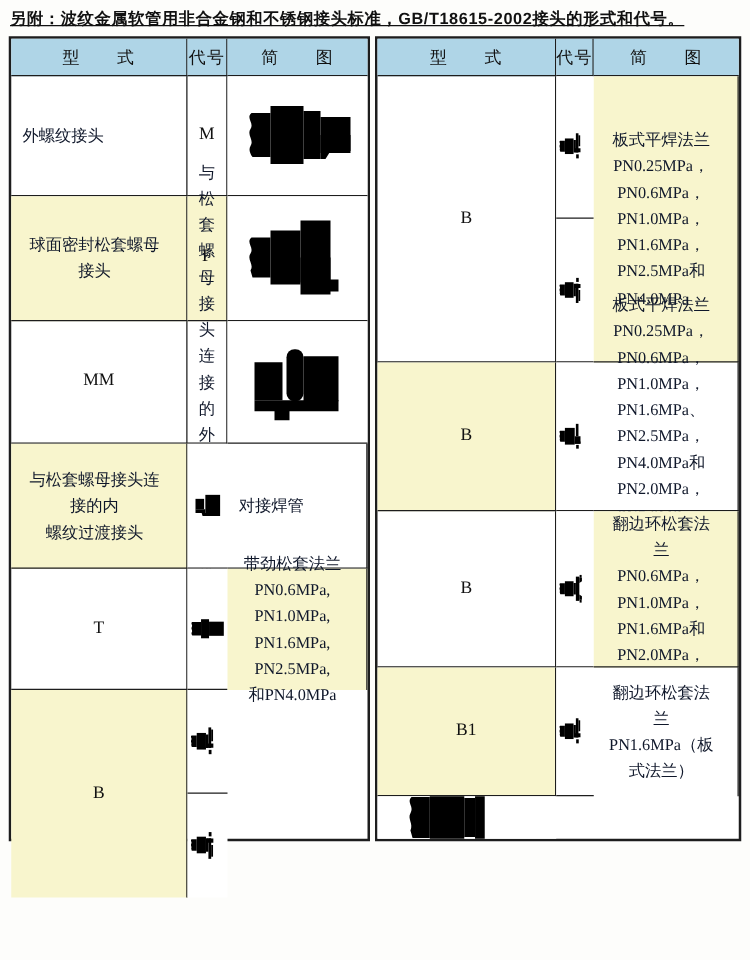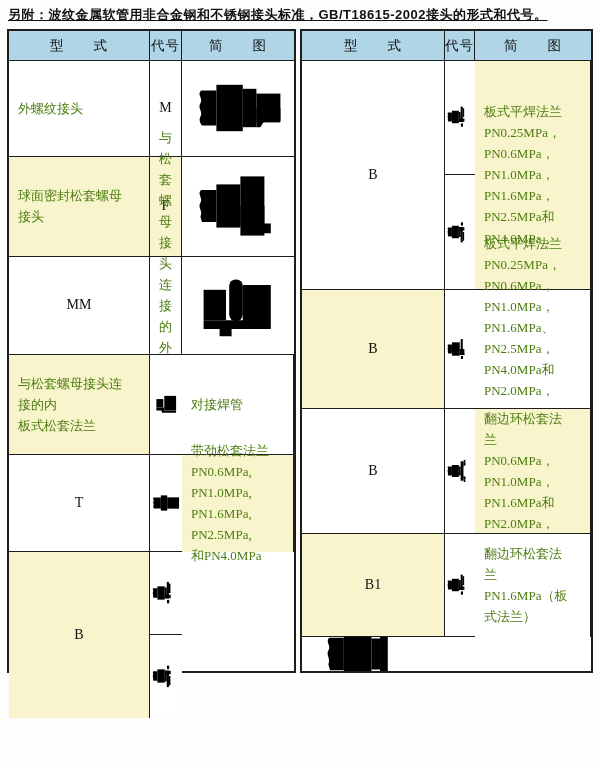--- a/index.html
+++ b/index.html
@@ -1,33 +1,33 @@
 <!DOCTYPE html>
 <html><head>
 <meta charset="utf-8">
 <style>
   html,body{margin:0;padding:0;}
   body{width:600px;height:768px;background:#fdfdfb;overflow:hidden;
        font-family:"Liberation Sans","DejaVu Sans",sans-serif;}
   .title{margin:7px 8px 5px 8px;font:bold 13px/1.3 "Liberation Sans","DejaVu Sans",sans-serif;
          color:#111;letter-spacing:0.5px;text-decoration:underline;}
-  .tables{display:flex;gap:4px;margin:0 7px;height:644px;}
+  .tables{display:flex;gap:4px;margin:0 7px;height:644px;text-align:center;}
   .tbl{border:2px solid #1d1d1d;box-sizing:border-box;background:#fff;display:grid;}
   .tbl.left{width:289px;grid-template-columns:141px 32px 1fr;
             grid-template-rows:30px 96px 100px 98px 100px 97px 1fr;}
   .tbl.right{flex:1;grid-template-columns:143px 30px 1fr;
              grid-template-rows:30px 229px 119px 125px 103px 1fr;}
   .c{border-right:1.5px solid #1d1d1d;border-bottom:1.5px solid #1d1d1d;box-sizing:border-box;}
   .lastcol{border-right:none;}
   .lastrow{border-bottom:none;}
   .hcell{background:#afd5e7;display:flex;align-items:center;justify-content:center;
          font:13.5px/1 "Liberation Serif","DejaVu Serif",serif;color:#111;letter-spacing:1px;}
   .tcell{display:flex;flex-direction:column;justify-content:center;align-items:flex-start;
          padding:4px 16px 4px 9px;font:13px/1.62 "Liberation Serif","DejaVu Serif",serif;
-         color:#4d7c0f;white-space:pre-line;}
+         color:#0f172a;white-space:pre-line;}
   .ccell{display:flex;align-items:center;justify-content:center;
          font:14px/1 "Liberation Serif","DejaVu Serif",serif;color:#111;}
   .y{background:#f8f5cd;}
   .dcell{background:#fff;display:flex;align-items:center;justify-content:center;overflow:hidden;}
   .dsplit{background:#fff;display:grid;grid-template-rows:1fr 1fr;}
   .dsub{display:flex;align-items:center;justify-content:center;overflow:hidden;}
   .dsub.top{border-bottom:1.5px solid #1d1d1d;}
   .dg{width:104px;height:82px;}
   .dg.big{width:112px;height:96px;}
   .defs{position:absolute;width:0;height:0;}
@@ -171,21 +171,21 @@
     <div class="c ccell">MM</div>
     <div class="c tcell">与松套螺母接头连接的
 外螺纹过渡接头</div>
     <div class="c dcell lastcol">
       <svg class="dg" viewBox="0 0 130 100">
           <use href="#sym-mm"></use>
         </svg>
     </div>
 
     <div class="c tcell y">与松套螺母接头连接的内
-板式松套法兰</div>
+螺纹过渡接头</div>
     <div class="c dcell lastcol">
       <svg class="dg" viewBox="0 0 130 100">
           <use href="#sym-mf"></use>
         </svg>
     </div>
 
     <div class="c tcell">对接焊管</div>
     <div class="c ccell">T</div>
     <div class="c dcell lastcol">
       <svg class="dg" viewBox="0 0 130 100">

